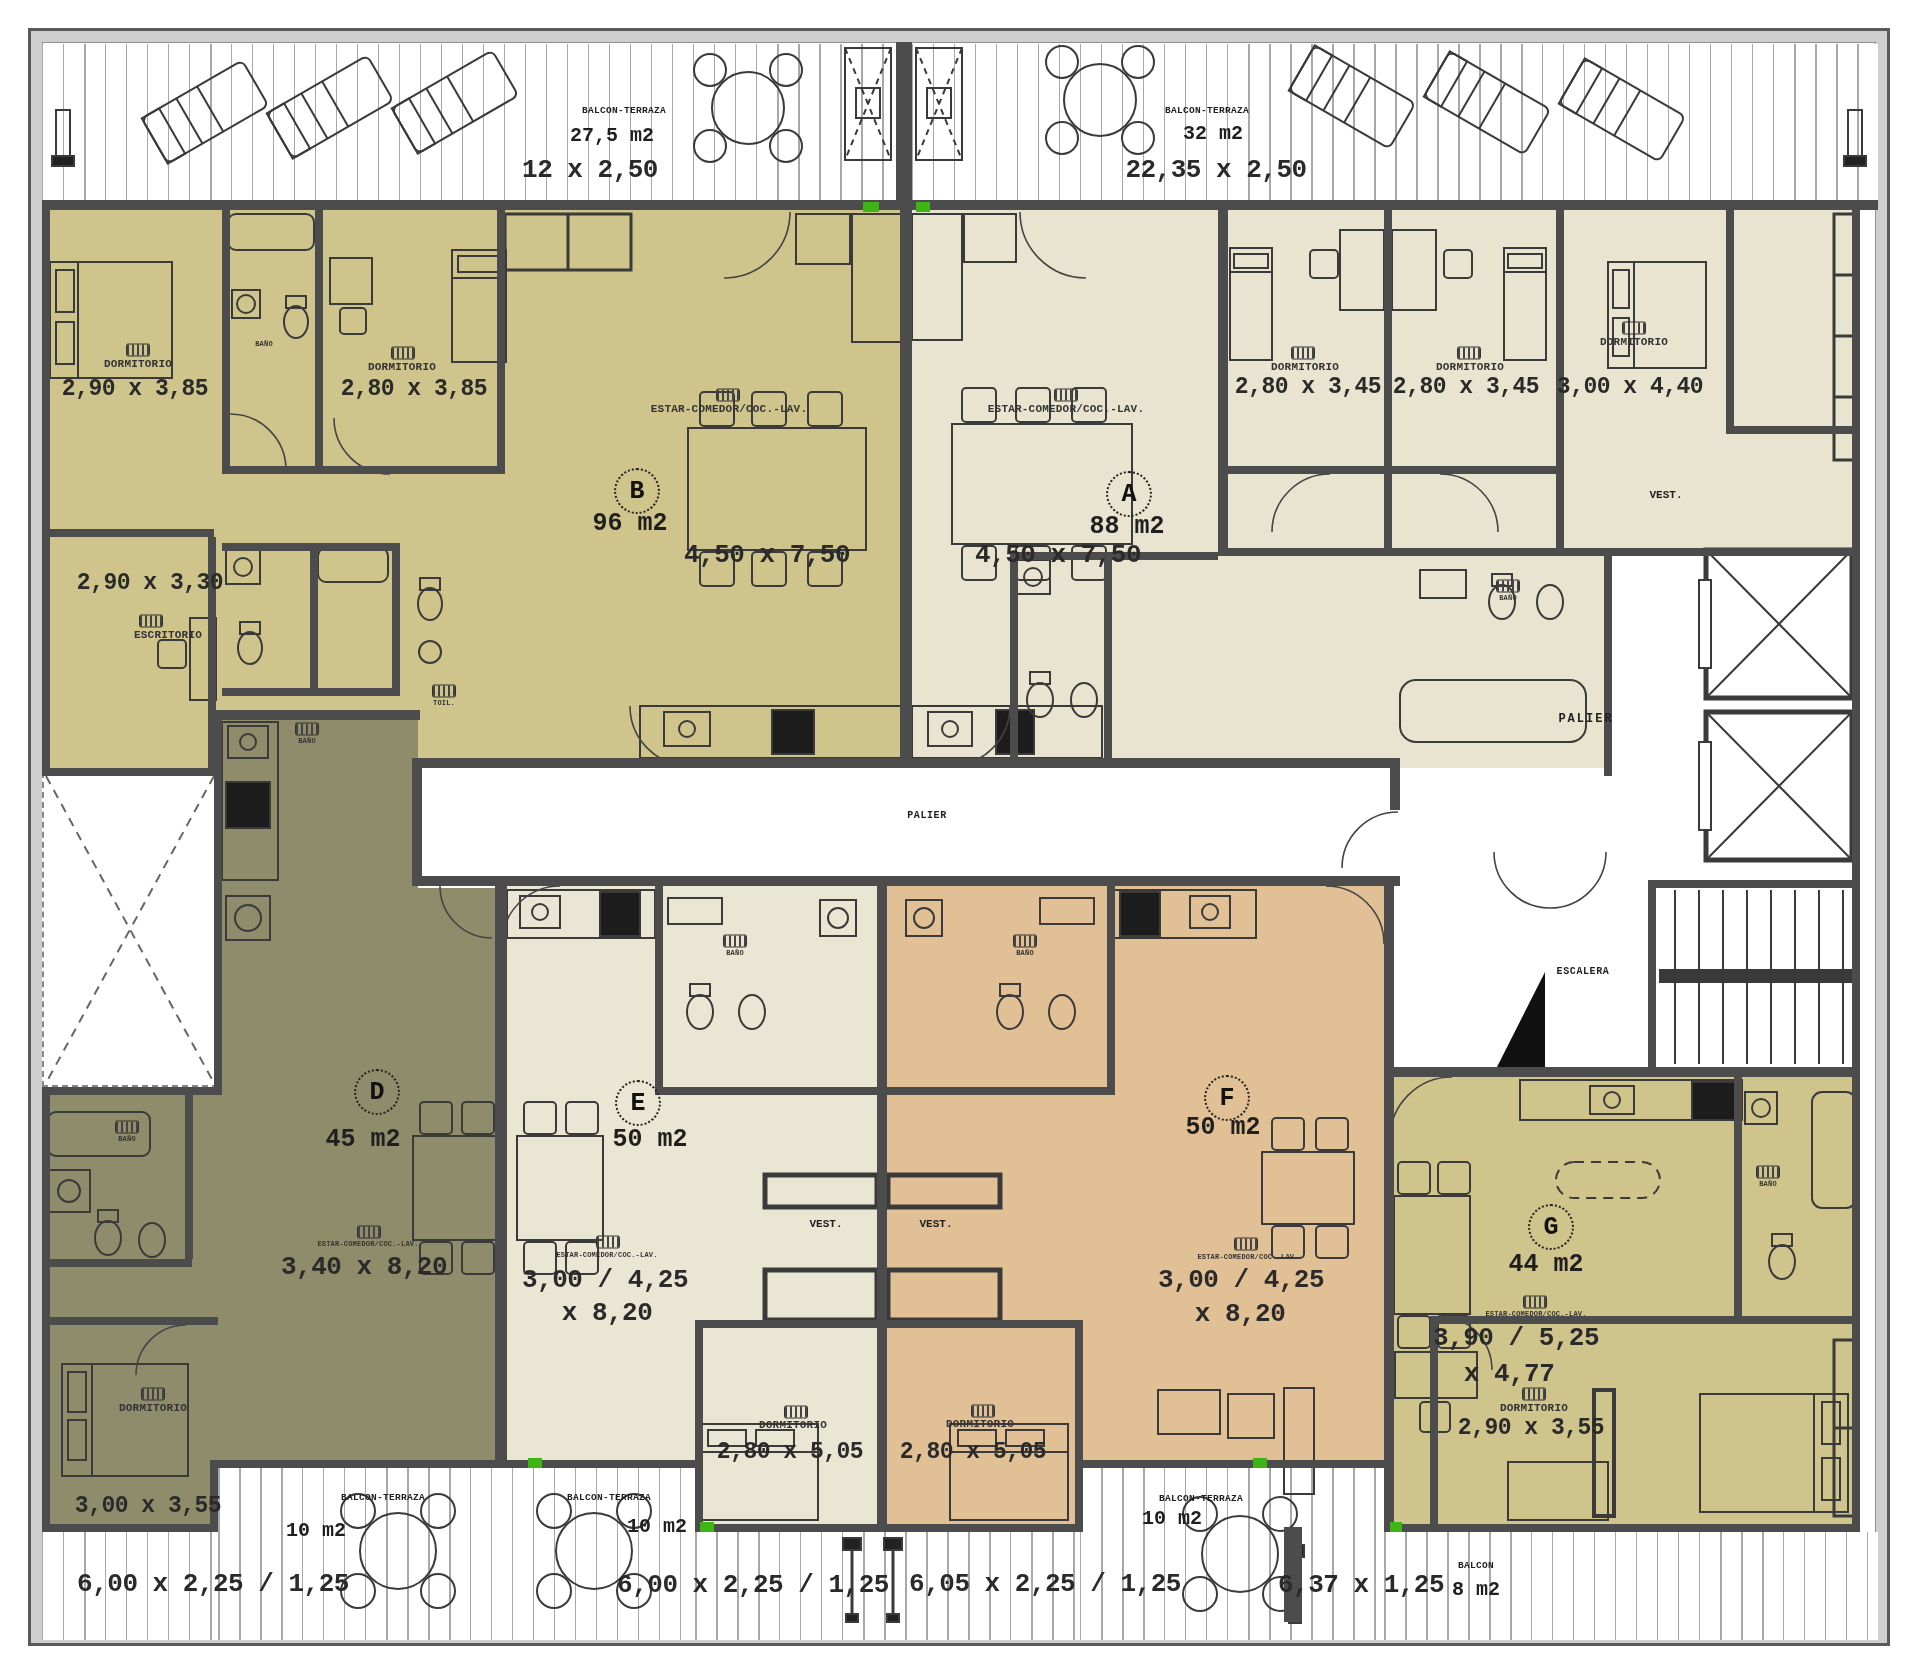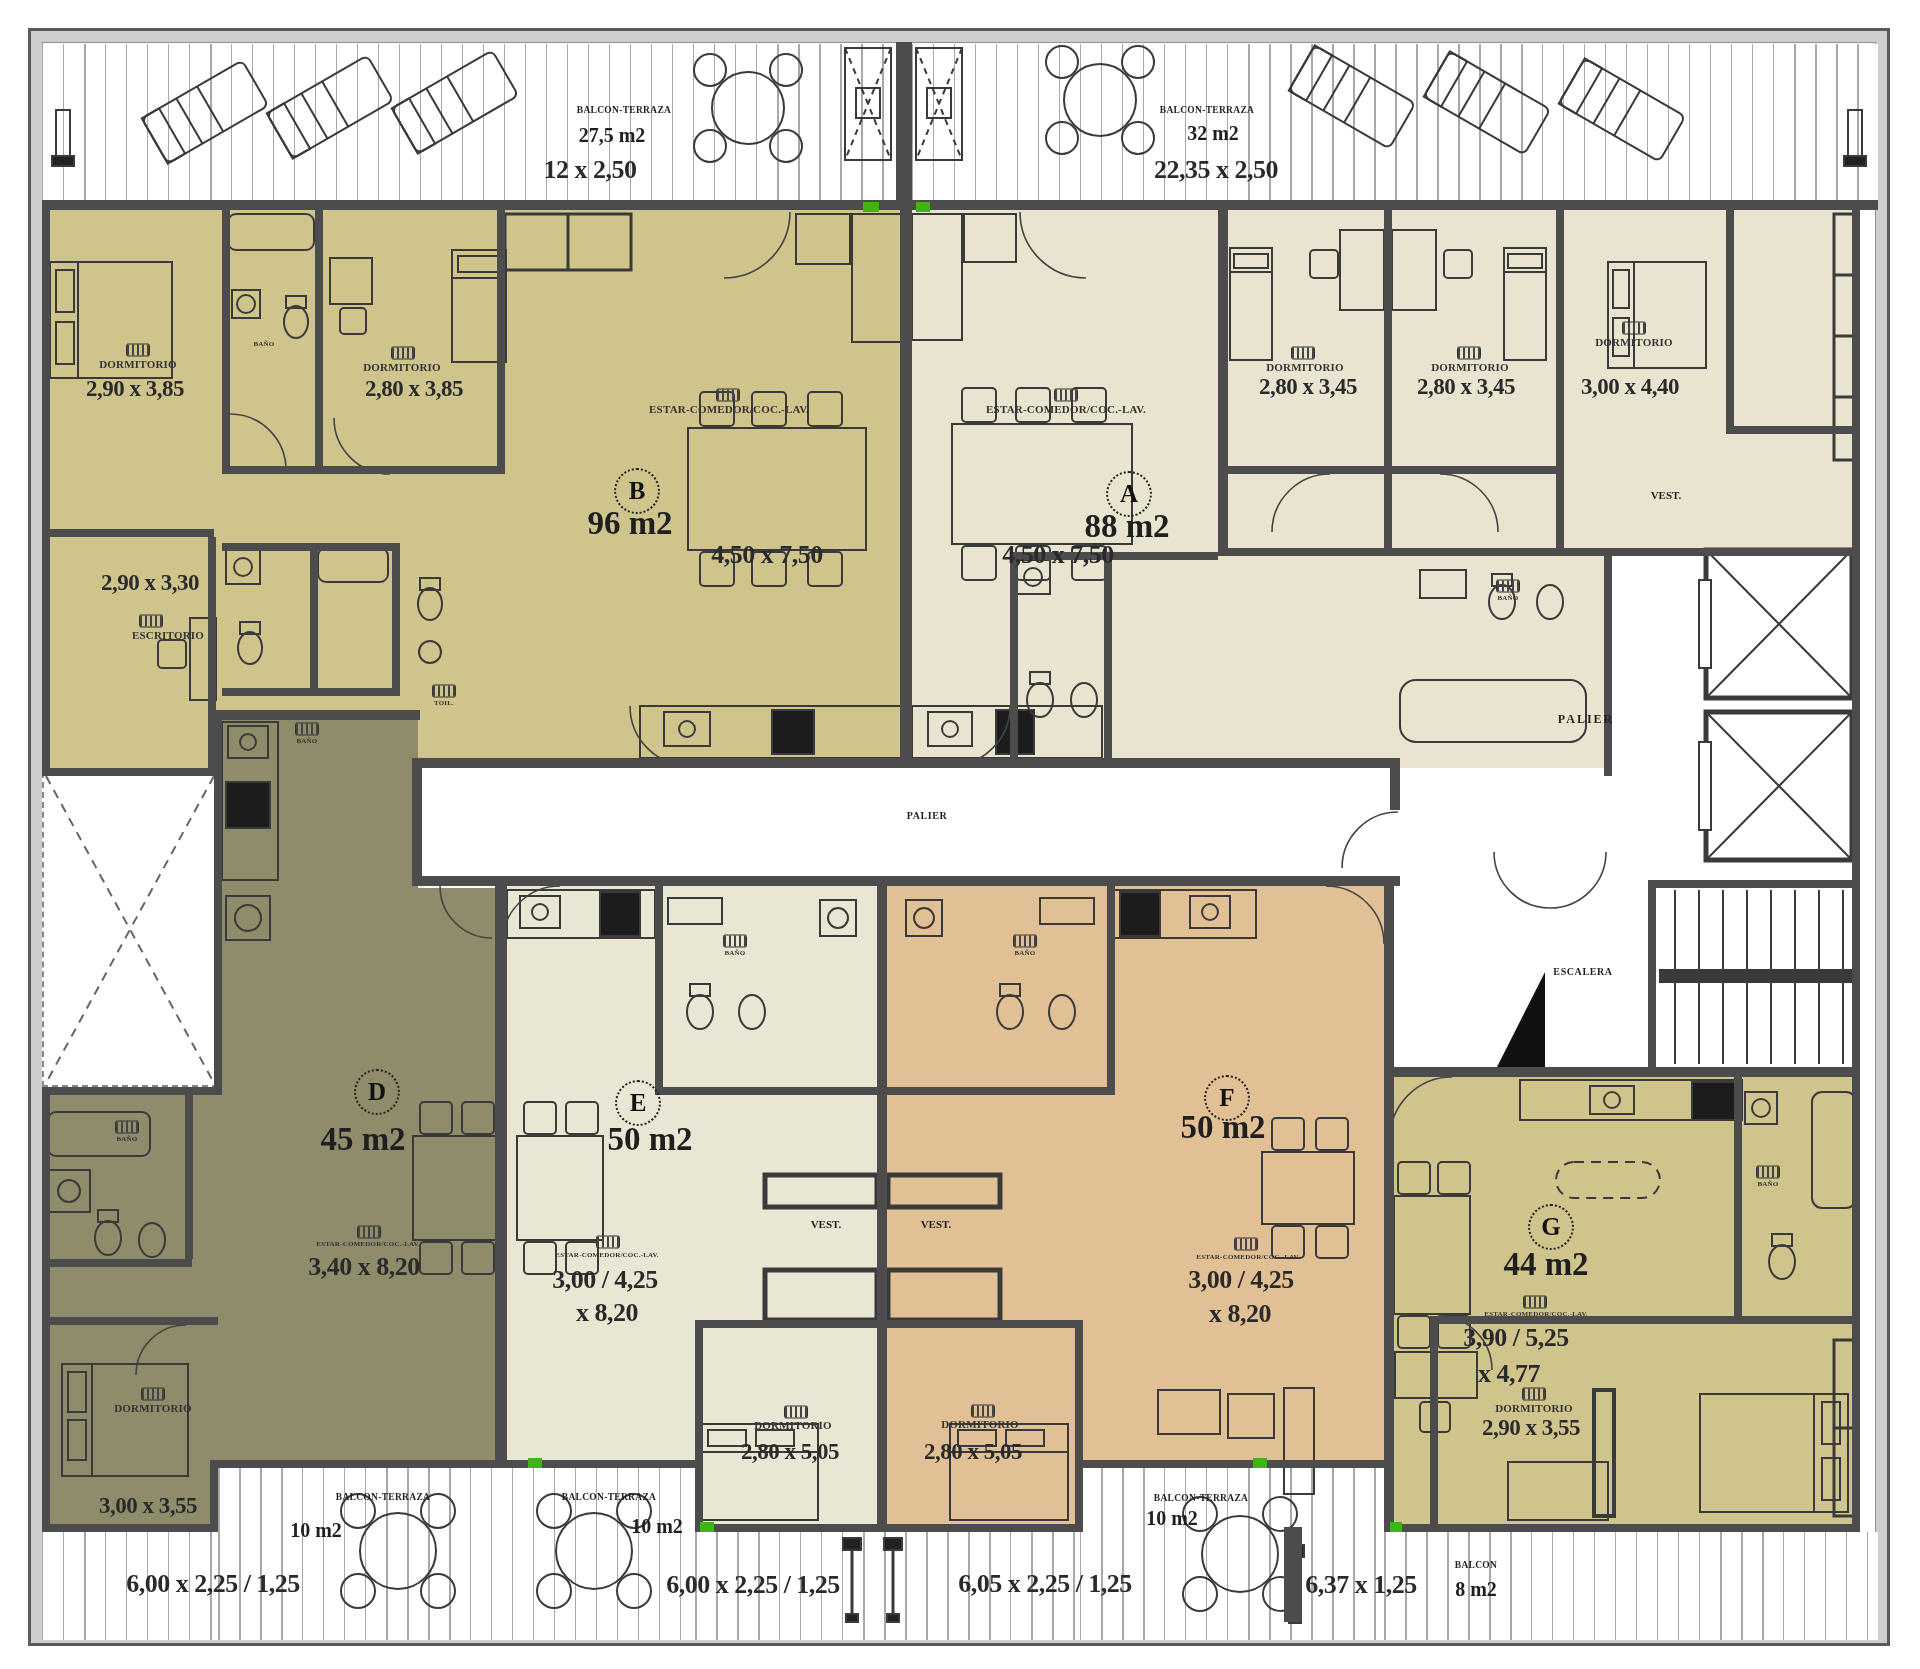--- a/index.html
+++ b/index.html
@@ -1,29 +1,29 @@
 <!DOCTYPE html>
 <html><head>
 <meta charset="utf-8">
 <style>
   html,body{margin:0;padding:0;background:#fff;}
   .plan{position:relative;width:1920px;height:1669px;background:#fff;overflow:hidden;
-        font-family:Liberation Serif, serif;color:#222;}
+        font-family:Liberation Mono, monospace;color:#222;}
   .frame{position:absolute;left:28px;top:28px;width:1856px;height:1612px;border:3px solid #5a5a5a;
          box-shadow:inset 0 0 0 11px #cecece, inset 0 0 0 12px #8f8f8f;background:#fff;}
   .hatch{position:absolute;background:repeating-linear-gradient(90deg,#a8a8a8 0 1.5px,rgba(0,0,0,0) 1.5px 21px),#fff;}
   .zone-fill{position:absolute;}
   .w{position:absolute;background:#4c4c4c;}
   .void{position:absolute;background:#fff;border:2px dashed #888;box-sizing:border-box;}
   .green{position:absolute;}
   .ovl{position:absolute;left:0;top:0;}
   .lbl{position:absolute;transform:translate(-50%,-50%);white-space:nowrap;color:#1f1f1f;z-index:30;}
   .dim{font-size:23px;font-weight:bold;letter-spacing:-0.5px;color:#2a2a2a;}
   .lg{font-size:26px;}
-  .area{font-size:33px;font-weight:bold;}
+  .area{font-size:25px;font-weight:bold;}
   .rname{font-size:11px;font-weight:bold;letter-spacing:.2px;color:#333;}
   .xs{font-size:7px;}
   .vest{font-size:11px;font-weight:bold;}
   .zone{font-size:10px;font-weight:bold;letter-spacing:.6px;}
   .palier{font-size:12px;letter-spacing:2px;}
   .btitle{font-size:9.5px;font-weight:bold;letter-spacing:.3px;}
   .barea{font-size:20px;font-weight:bold;}
   .badge{position:absolute;transform:translate(-50%,-50%);width:42px;height:42px;border:2.5px dotted #222;
          border-radius:50%;display:flex;align-items:center;justify-content:center;
          font-size:25px;font-weight:bold;color:#111;z-index:30;background:transparent;}

